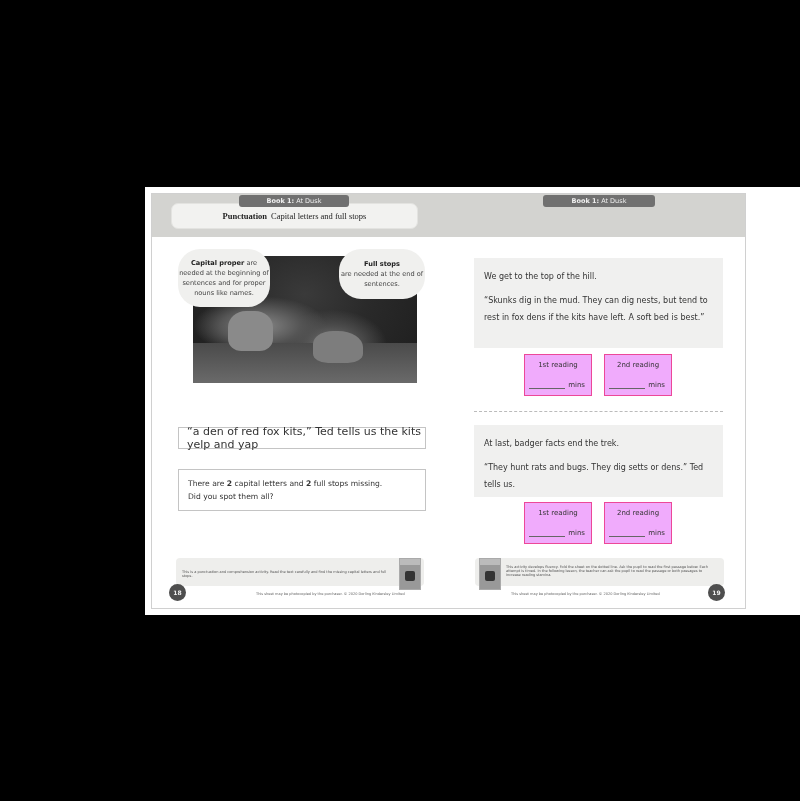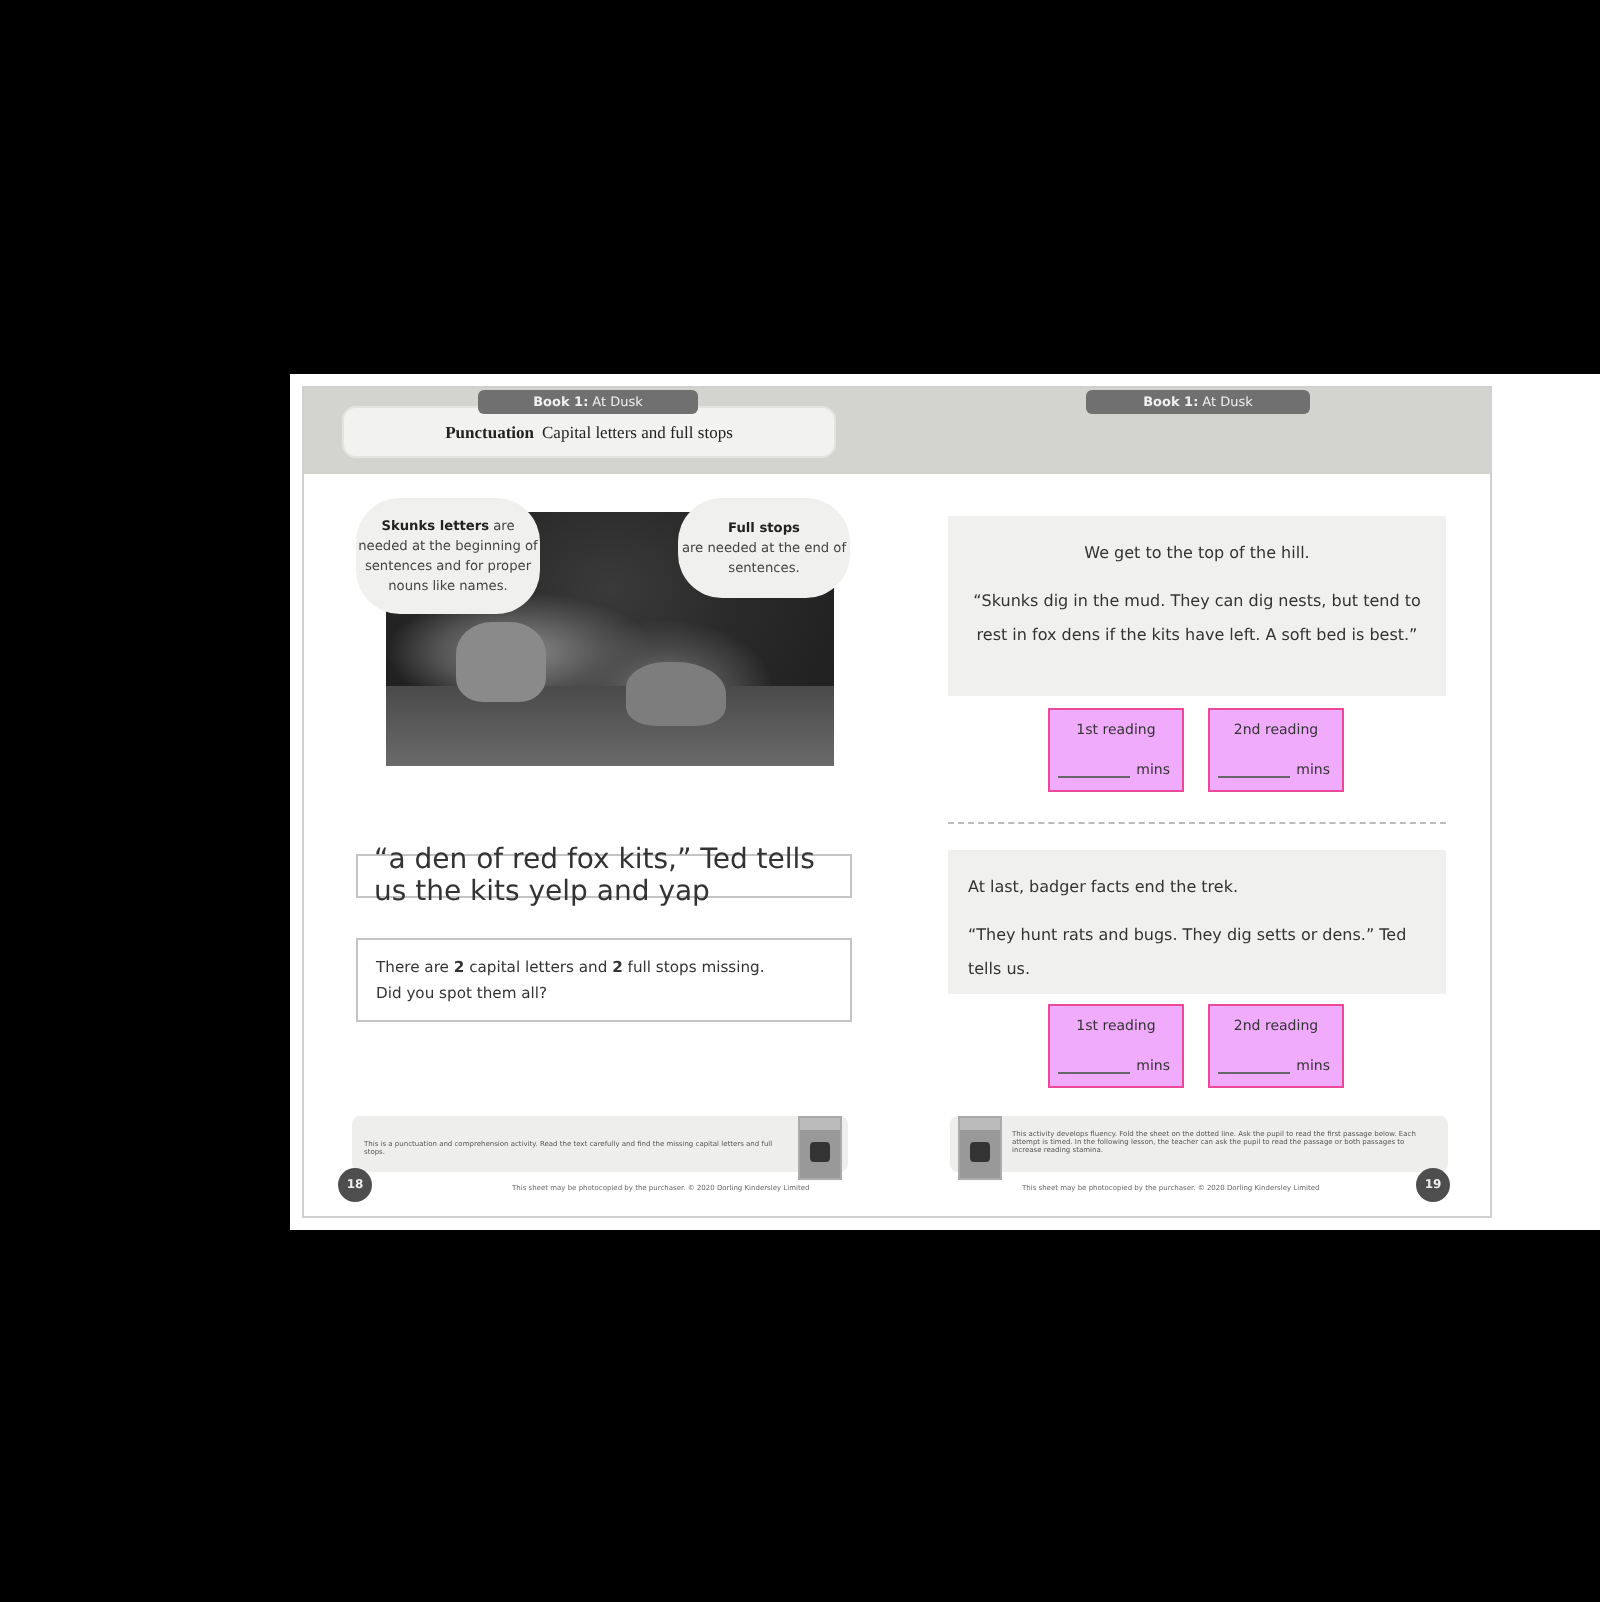--- a/index.html
+++ b/index.html
@@ -21,33 +21,33 @@
       radial-gradient(ellipse at 62% 70%, #7a7a7a 0%, #4c4c4c 15%, transparent 28%),
       radial-gradient(ellipse at 50% 30%, #3a3a3a 0%, #2a2a2a 40%, #1c1c1c 100%);
       overflow:hidden; }
     .photo .ground { position:absolute; left:0; right:0; bottom:0; height:40px; background:linear-gradient(#4a4a4a,#6a6a6a); }
     .photo .fox1 { position:absolute; left:35px; top:55px; width:45px; height:40px; background:#8a8a8a; border-radius:40% 40% 30% 30%; }
     .photo .fox2 { position:absolute; left:120px; top:75px; width:50px; height:32px; background:#7d7d7d; border-radius:40% 50% 30% 30%; }
     .bubble { position:absolute; background:#f0f0ee; border-radius:22px; font-size:6.6px; line-height:10px; text-align:center; color:#444; display:flex; flex-direction:column; justify-content:center; }
     .bubble b { color:#222; }
     .bubble.left { left:26px; top:55px; width:92px; height:58px; }
     .bubble.right { left:187px; top:55px; width:86px; height:50px; }
-    .box { position:absolute; border:1px solid #c4c4c4; background:#fff; font-size:14px; color:#333; }
+    .box { position:absolute; border:1px solid #c4c4c4; background:#fff; font-size:11px; color:#333; }
     .sentence-box { left:26px; top:233px; width:248px; height:22px; display:flex; align-items:center; padding-left:8px; box-sizing:border-box; }
     .hint-box { left:26px; top:275px; width:248px; height:42px; padding:7px 0 0 9px; box-sizing:border-box; line-height:13px; font-size:7.6px; }
     .footer-note { position:absolute; top:364px; height:28px; background:#eeeeec; border-radius:4px; font-size:3.5px; color:#555; }
     .page.left .footer-note { left:24px; width:248px; }
     .page.right .footer-note { left:24px; width:249px; }
     .thumb { position:absolute; width:20px; height:30px; background:linear-gradient(#bbb 0 20%, #999 20% 100%); border:1px solid #aaa; }
     .thumb::after { content:""; position:absolute; left:5px; top:12px; width:10px; height:10px; background:#333; border-radius:2px; }
     .page-num { position:absolute; top:390px; width:17px; height:17px; border-radius:50%; background:#4e4e4e; color:#eee; font-size:6px; font-weight:bold; display:flex; align-items:center; justify-content:center; }
     .copyright { position:absolute; top:398px; font-size:3.5px; color:#666; }
     .passage { position:absolute; left:27px; width:249px; background:#f0f0ef; font-size:8px; color:#333; box-sizing:border-box; padding:10px 10px; line-height:17px; }
     .passage p { margin:0 0 7px 0; }
-    .passage1 { top:64px; height:90px;text-align:center; }
+    .passage1 { top:64px; height:90px; }
     .passage2 { top:231px; height:72px; }
     .reading { position:absolute; width:68px; height:42px; border:1px solid #ec4899; background:#f0abfc; font-size:7px; color:#333; box-sizing:border-box;padding-left:11px; }
     .reading .lbl { position:absolute; top:6px; left:0; right:0; text-align:center; }
     .reading .mins { position:absolute; bottom:6px; right:6px; display:flex; align-items:flex-end; }
     .reading .line { display:inline-block; width:36px; border-bottom:1px solid #666; margin-right:3px; height:1px; }
     .dotted { position:absolute; left:27px; top:217px; width:249px; border-top:1px dashed #bbb; }
   </style>
 </head>
 <body>
 
@@ -66,21 +66,21 @@
         </div>
       </div>
 
       <div class="photo">
         <div class="ground"></div>
         <div class="fox1"></div>
         <div class="fox2"></div>
       </div>
 
       <div class="bubble left">
-        <div><b>Skunks letters</b> <span>are needed at the beginning of sentences and for proper nouns like names.</span></div>
+        <div><b>Capital proper</b> <span>are needed at the beginning of sentences and for proper nouns like names.</span></div>
       </div>
       <div class="bubble right">
         <b>Full stops</b>
         <span>are needed at the end of sentences.</span>
       </div>
 
       <div class="box sentence-box">
         <span>“a den of red fox kits,” Ted tells us the kits yelp and yap</span>
       </div>
 

